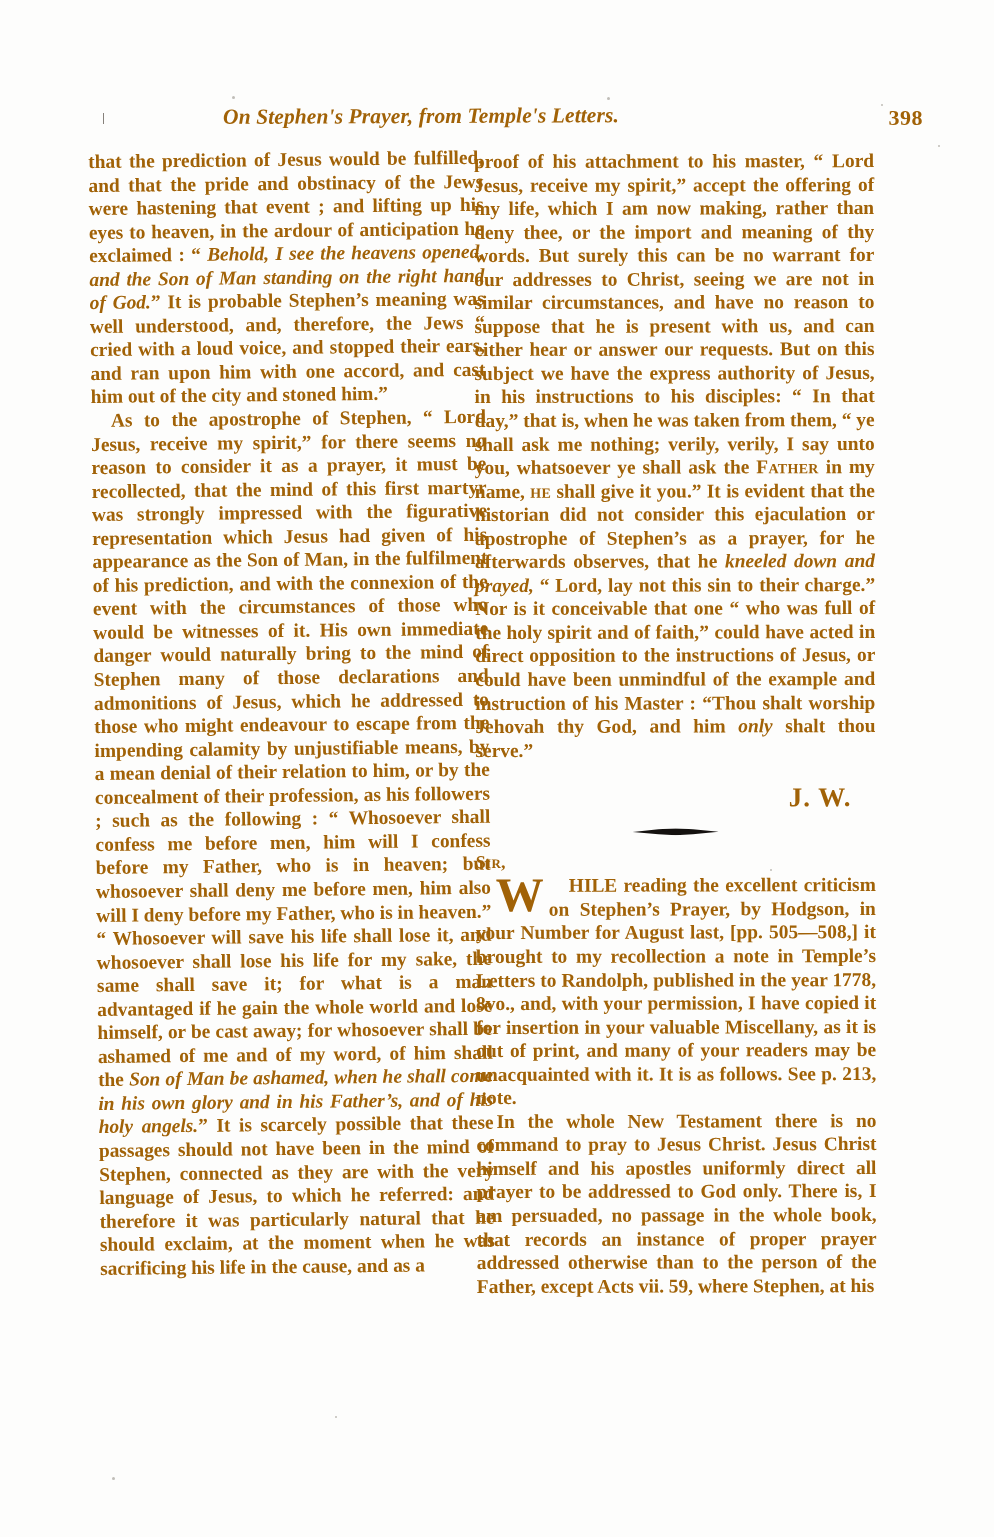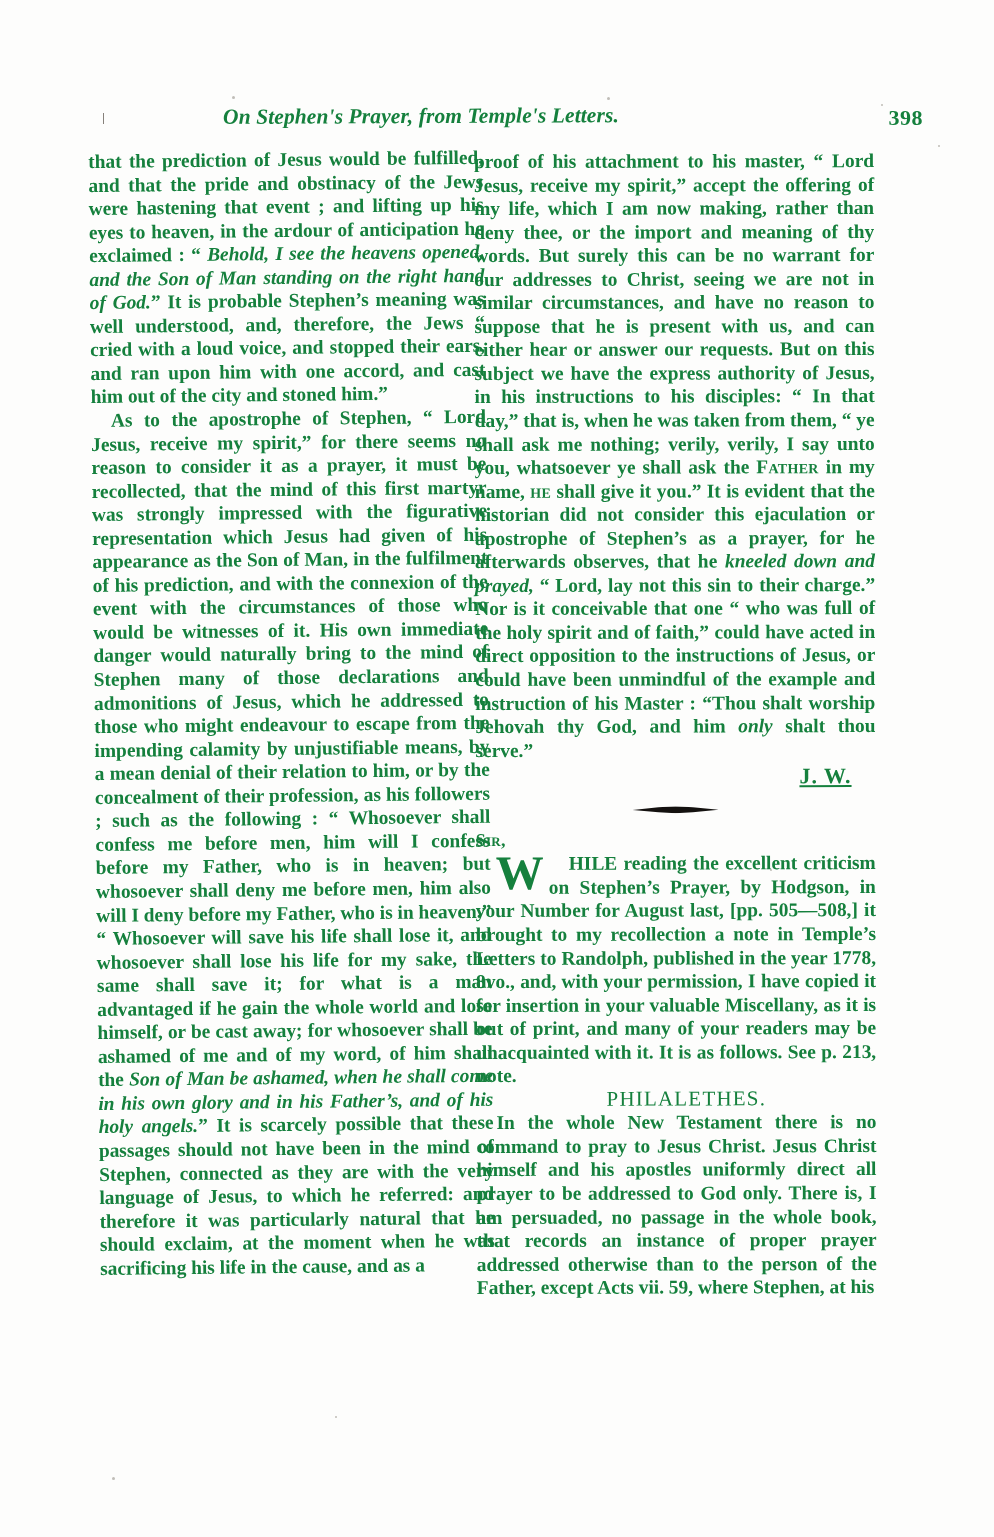--- a/index.html
+++ b/index.html
@@ -10,21 +10,21 @@
   }
 
   #page {
     position: relative;
     width: 994px;
     height: 1537px;
     margin: 0 auto;
     background: #fdfdfc;
     overflow: hidden;
     font-family: "Liberation Serif", "DejaVu Serif", serif;
-    color: #15803d;
+    color: #a16207;
     -webkit-font-smoothing: antialiased;
   }
 
   
   .running-head {
     position: absolute;
     left: 95px;
     top: 104px;
     width: 830px;
     height: 34px;
@@ -88,27 +88,26 @@
   .col p.noindent { text-indent: 0; }
 
   i, em { font-style: italic; }
   .smallcaps {
     font-variant: small-caps;
     letter-spacing: 0.3px;
   }
 
   
   .signature {
-    margin-top: 3px;
+    margin-top: 25px;
     text-align: right;
     padding-right: 24px;
-    font-size: 22px;
+    font-size: 27px;
     font-weight: bold;
     letter-spacing: 1px;
-    text-decoration: underline;
   }
 
   
   .ornament {
     position: relative;
     height: 30px;
     margin: 6px 0 4px 0;
   }
   .ornament .lozenge {
     position: absolute;
@@ -189,21 +188,20 @@
       <span class="lozenge"></span>
     </div>
 
     <div>
       <p class="salutation noindent"><span class="smallcaps">Sir,</span></p>
 
       <p class="dropcap-para">
         <span class="dropcap">W</span><span><span>HILE reading the excellent criticism on Stephen’s Prayer, by Hodgson, in your Number for August last, [pp. 505—508,] it brought to my recollection a note in Temple’s Letters to Randolph, published in the year 1778, 8vo., and, with your permission, I have copied it for insertion in your valuable Miscellany, as it is out of print, and many of your readers may be unacquainted with it. It is as follows. See p. 213, note.</span></span>
       </p>
 
-      <p class="centered-head">PHILALETHES.</p>
 
       <p>In the whole New Testament there is no command to pray to Jesus Christ. Jesus Christ himself and his apostles uniformly direct all prayer to be addressed to God only. There is, I am persuaded, no passage in the whole book, that records an instance of proper prayer addressed otherwise than to the person of the Father, except Acts vii. 59, where Stephen, at his</p>
     </div>
   </div>
 
   <div class="speck" style="left:232px;top:96px;width:3px;height:3px;"></div>
   <div class="speck" style="left:607px;top:97px;width:3px;height:3px;"></div>
   <div class="speck" style="left:881px;top:104px;width:2px;height:2px;"></div>
   <div class="speck" style="left:938px;top:145px;width:2px;height:2px;"></div>
   <div class="speck" style="left:112px;top:1477px;width:3px;height:3px;"></div>

